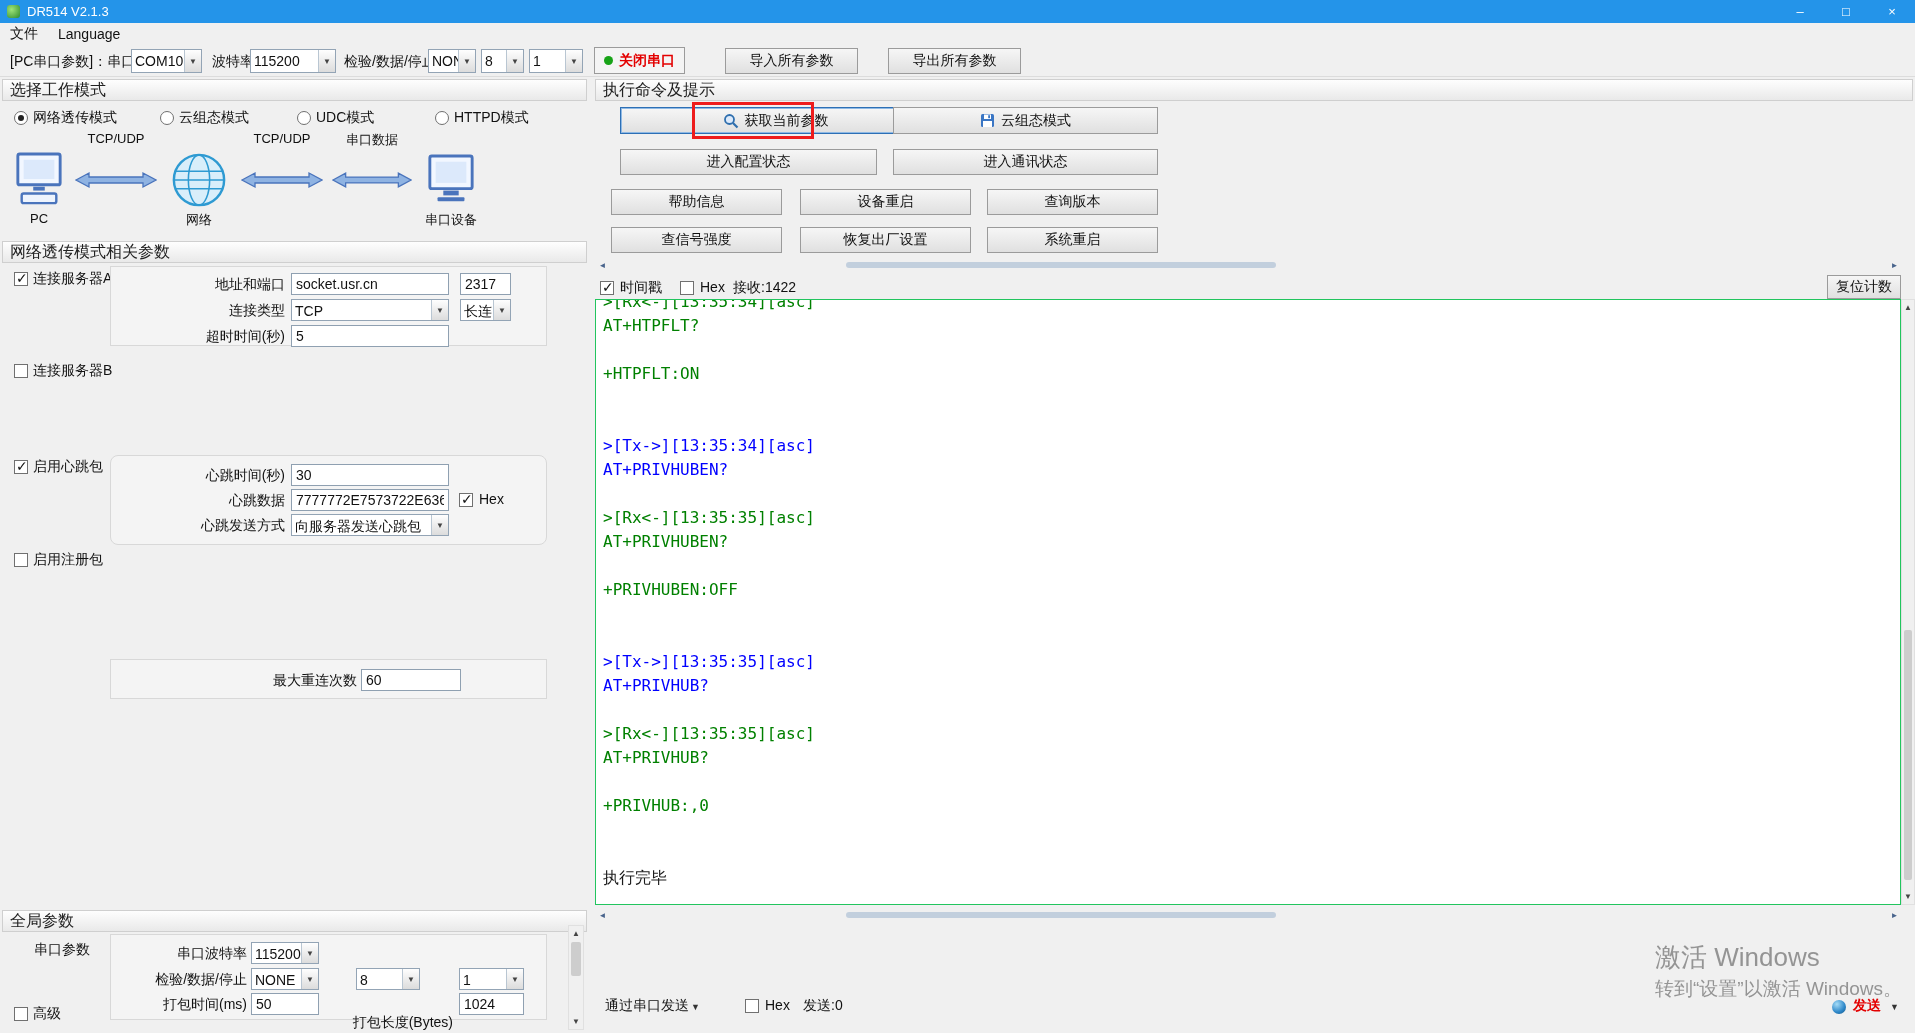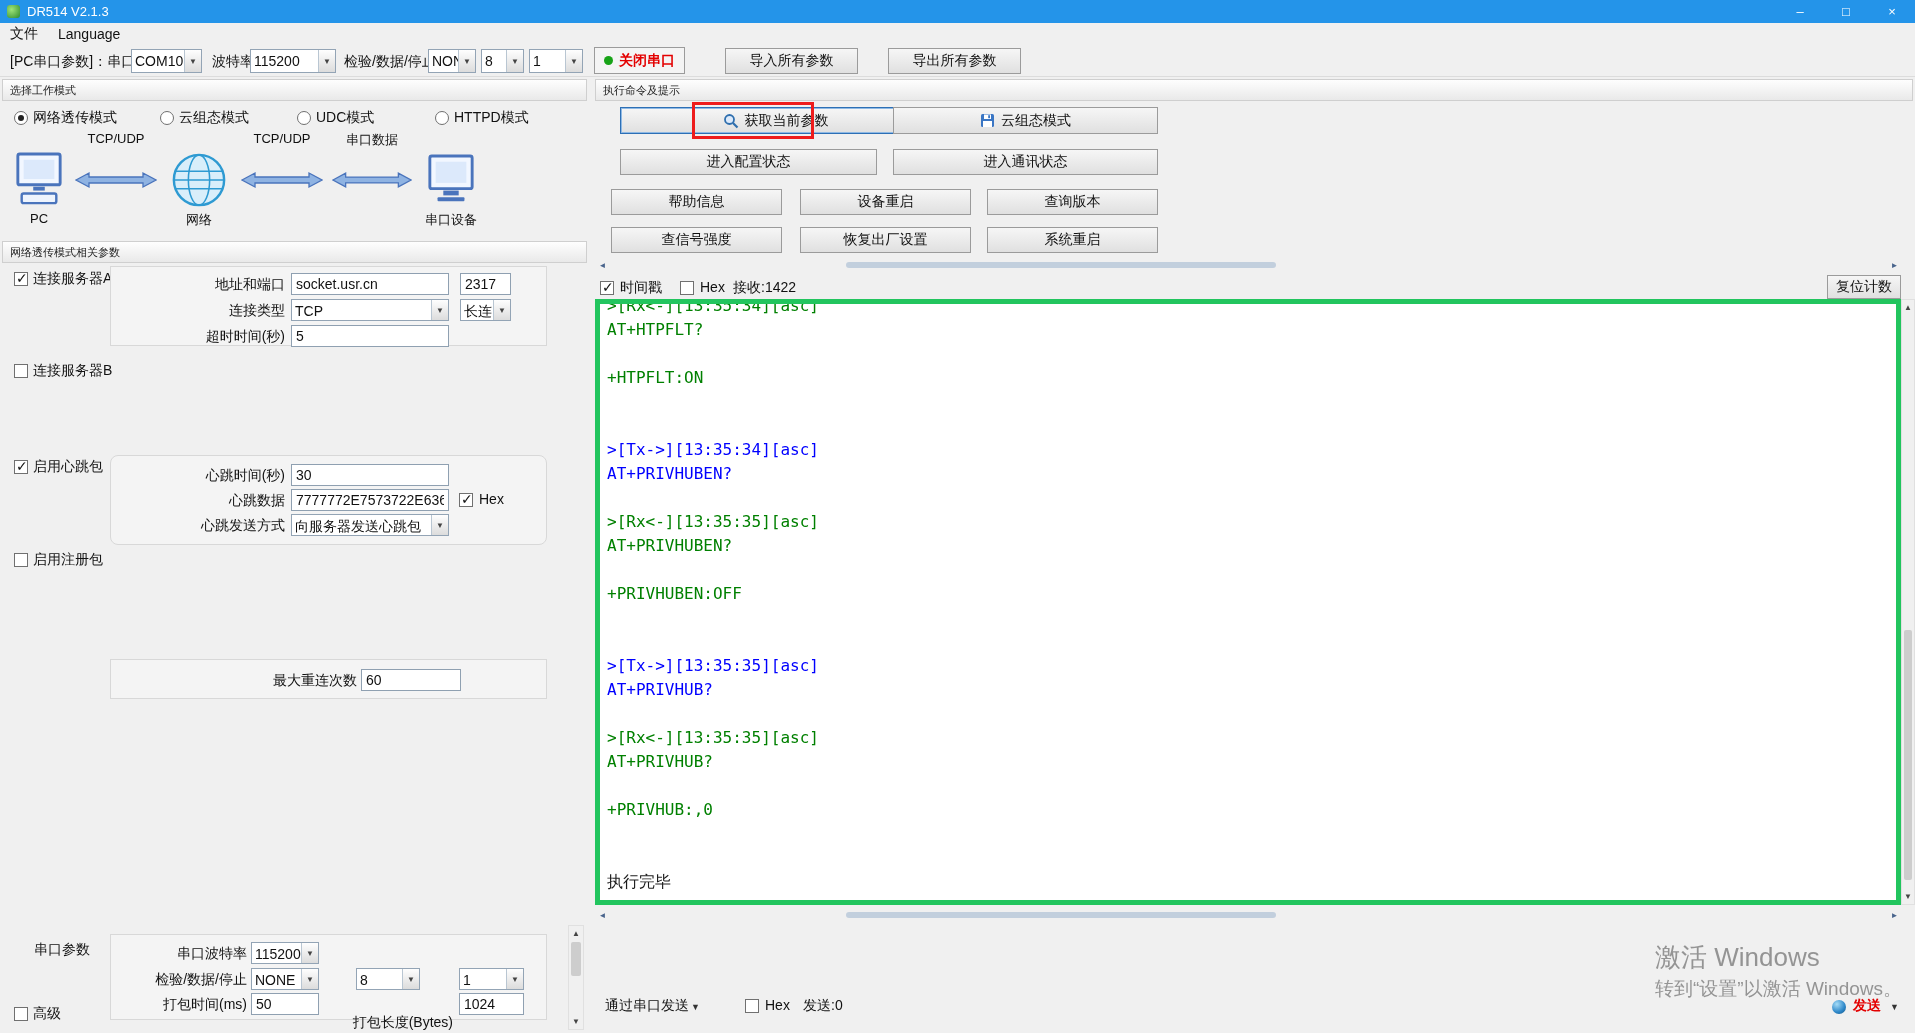--- a/index.html
+++ b/index.html
@@ -19,40 +19,40 @@
   .menuitem{padding:0 10px;height:100%;display:flex;align-items:center;}
   .toolbar{position:absolute;left:0;top:45px;width:100%;height:32px;background:#f0f0f0;border-bottom:1px solid #dcdcdc;}
   .tlabel{position:absolute;font-size:14px;color:#111;line-height:32px;white-space:nowrap;}
 
   
   .combo{position:absolute;height:24px;background:#fff;border:1px solid #93a4b5;display:flex;overflow:hidden;}
   .combo .val{flex:1;font-size:14px;line-height:22px;padding:0 3px;overflow:hidden;white-space:nowrap;color:#111;}
   .combo .arr{width:17px;flex:0 0 17px;background:linear-gradient(#fefefe,#dcdcdc);border-left:1px solid #b9c6d2;color:#444;font-size:8px;display:flex;align-items:center;justify-content:center;}
   .btn{position:absolute;background:linear-gradient(#f6f6f6,#e0e0e0);border:1px solid #9b9b9b;font-size:14px;color:#111;display:flex;align-items:center;justify-content:center;gap:6px;white-space:nowrap;}
   .btn.focus{border:1px solid #2d6fb5;box-shadow:inset 0 0 0 1px #8fb9e4;}
-  .sect{position:absolute;height:22px;background:linear-gradient(#fefefe,#e9e9e9);border:1px solid #cfcfcf;font-size:11px;color:#222;line-height:20px;padding-left:7px;}
+  .sect{position:absolute;height:22px;background:linear-gradient(#fefefe,#e9e9e9);border:1px solid #cfcfcf;font-size:16px;color:#222;line-height:20px;padding-left:7px;}
   .gbox{position:absolute;background:#f4f4f4;border:1px solid #d8d8d8;}
   .tb{position:absolute;height:22px;border:1px solid #8fa0b1;background:#fff;font-size:14px;padding:0 4px;font-family:inherit;color:#111;}
   .cb{position:absolute;width:14px;height:14px;background:#fff;border:1px solid #707070;}
   .cb.checked::after{content:"\2713";position:absolute;left:1px;top:-3px;font-size:14px;font-weight:bold;color:#111;}
   .radio{position:absolute;width:14px;height:14px;border-radius:50%;background:#fff;border:1px solid #707070;}
   .radio.checked::after{content:"";position:absolute;left:3px;top:3px;width:6px;height:6px;border-radius:50%;background:#222;}
   .lbl{position:absolute;font-size:14px;color:#111;white-space:nowrap;}
   .rlabel{position:absolute;font-size:14px;color:#111;text-align:right;white-space:nowrap;}
 
   
   .vscroll{position:absolute;background:#f0f0f0;border:1px solid #e0e0e0;}
   .varrow{position:absolute;left:0;width:100%;height:15px;color:#444;font-size:8px;display:flex;align-items:center;justify-content:center;}
   .vthumb{position:absolute;left:2px;right:2px;background:#cdcdcd;border-radius:2px;}
   .hscroll{position:absolute;height:10px;background:#f0f0f0;}
   .harrow{position:absolute;top:0;width:13px;height:10px;color:#49648c;font-size:8px;display:flex;align-items:center;justify-content:center;}
   .hthumb{position:absolute;top:2px;height:6px;background:#c2cfdd;border-radius:3px;}
 
   
-  .logarea{position:absolute;background:#fff;border:5px solid #22c55e;overflow:hidden;padding-left:7px;}
+  .logarea{position:absolute;background:#fff;border:1px solid #22c55e;overflow:hidden;padding-left:7px;}
   .logline{font-family:"DejaVu Sans Mono","Liberation Mono",monospace;font-size:16px;line-height:24px;white-space:pre;}
   .c-green{color:#008000;}
   .c-blue{color:#0000ff;}
   .c-black{color:#1a1a1a;}
   .clip{margin-top:-10px;}
 
   
   .diagram{position:absolute;left:8px;top:131px;width:574px;height:98px;display:flex;}
   .dnode{display:flex;flex-direction:column;align-items:center;}
   .dtop{height:18px;font-size:13px;color:#111;white-space:nowrap;}
@@ -238,20 +238,21 @@
   </div>
 
   <div class="cb" style="left:14px;top:553px;"></div>
   <div class="lbl" style="left:33px;top:551px;">启用注册包</div>
 
   <div class="gbox" style="left:110px;top:659px;width:437px;height:40px;">
     <div class="rlabel" style="left:4px;top:12px;width:242px;">最大重连次数</div>
     <input class="tb" style="left: 250px; top: 9px; width: 100px;" value="60">
   </div>
 
+  <div class="sect" style="left:2px;top:910px;width:585px;">全局参数</div>
   <div class="lbl" style="left:34px;top:941px;">串口参数</div>
   <div class="gbox" style="left:110px;top:934px;width:437px;height:86px;">
     <div class="rlabel" style="left:4px;top:10px;width:132px;">串口波特率</div>
     <div class="combo" style="left:140px;top:7px;width:68px;height:22px;">
       <span class="val">115200</span>
         <span class="arr">▼</span>
     </div>
     <div class="rlabel" style="left:4px;top:36px;width:132px;">检验/数据/停止</div>
     <div class="combo" style="left:140px;top:33px;width:68px;height:22px;">
       <span class="val">NONE</span>

